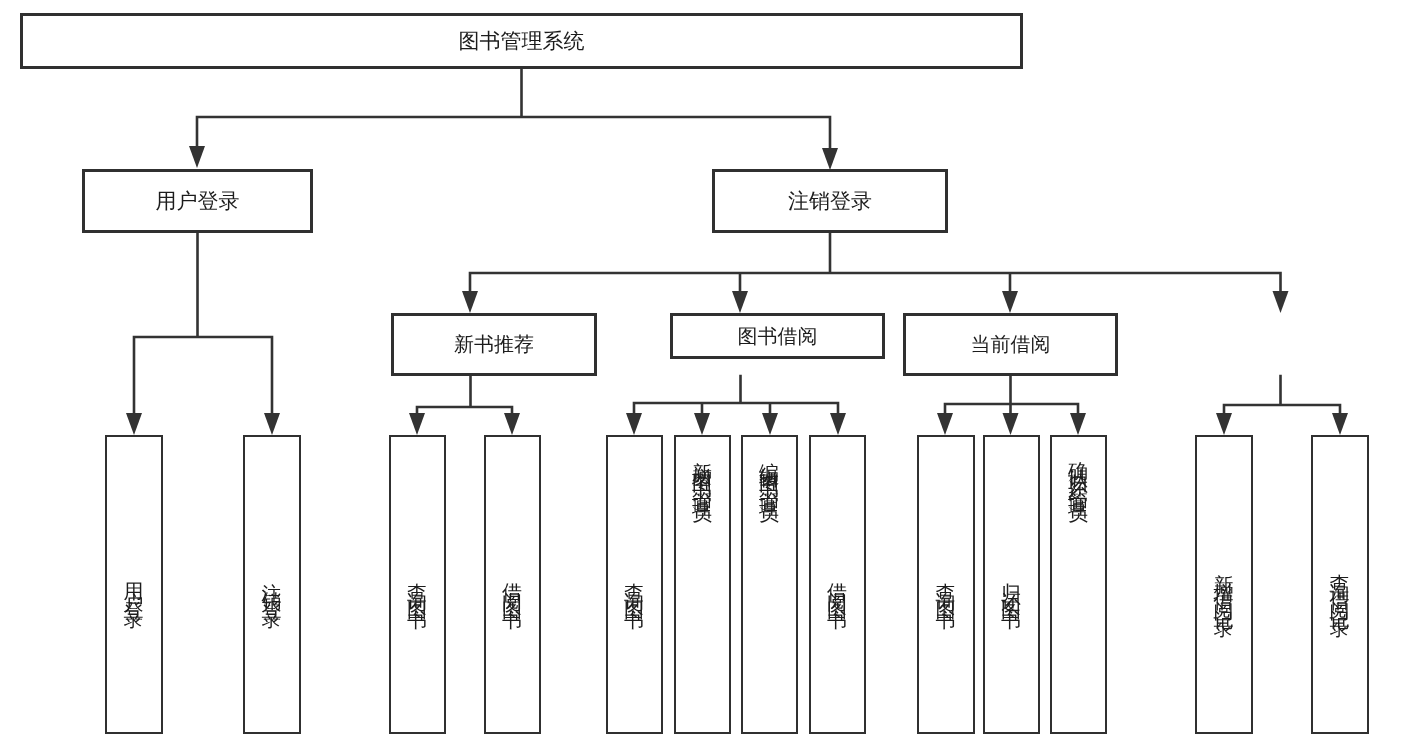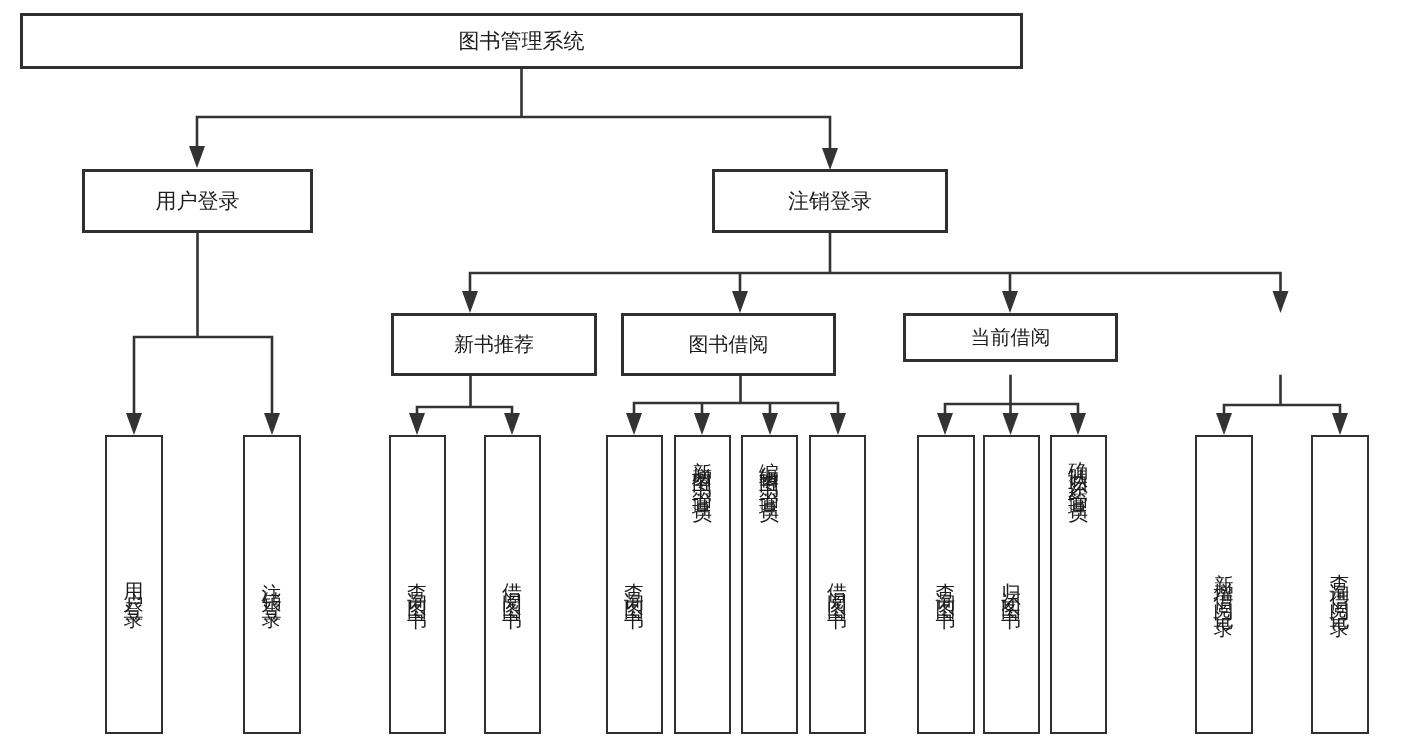--- a/index.html
+++ b/index.html
@@ -117,24 +117,24 @@
   <div class="box l2-box" style="left:82px; top:169px; width:231px; height:64px;">
     <span class="lbl">用户登录</span>
   </div>
   <div class="box l2-box" style="left:712px; top:169px; width:236px; height:64px;">
     <span class="lbl">注销登录</span>
   </div>
 
   <div class="box l3-box" style="left:363px; top:313px; width:206px; height:63px;margin-left:28px;">
     <span class="lbl">新书推荐</span>
   </div>
-  <div class="box l3-box" style="left:621px; top:313px; width:215px; height:63px;">
+  <div class="box l3-box" style="left:670px; top:313px; width:215px; height:46px;">
     <span class="lbl">图书借阅</span>
   </div>
-  <div class="box l3-box" style="left:903px; top:313px; width:215px; height:49px;">
+  <div class="box l3-box" style="left:903px; top:313px; width:215px; height:63px;">
     <span class="lbl">当前借阅</span>
   </div>
 
   <div class="box leaf" style="left:105px; top:435px; width:58px; height:299px;">
     <span class="lbl">用户登录</span>
   </div>
   <div class="box leaf" style="left:243px; top:435px; width:58px; height:299px;">
     <span class="lbl">注销登录</span>
   </div>
 

